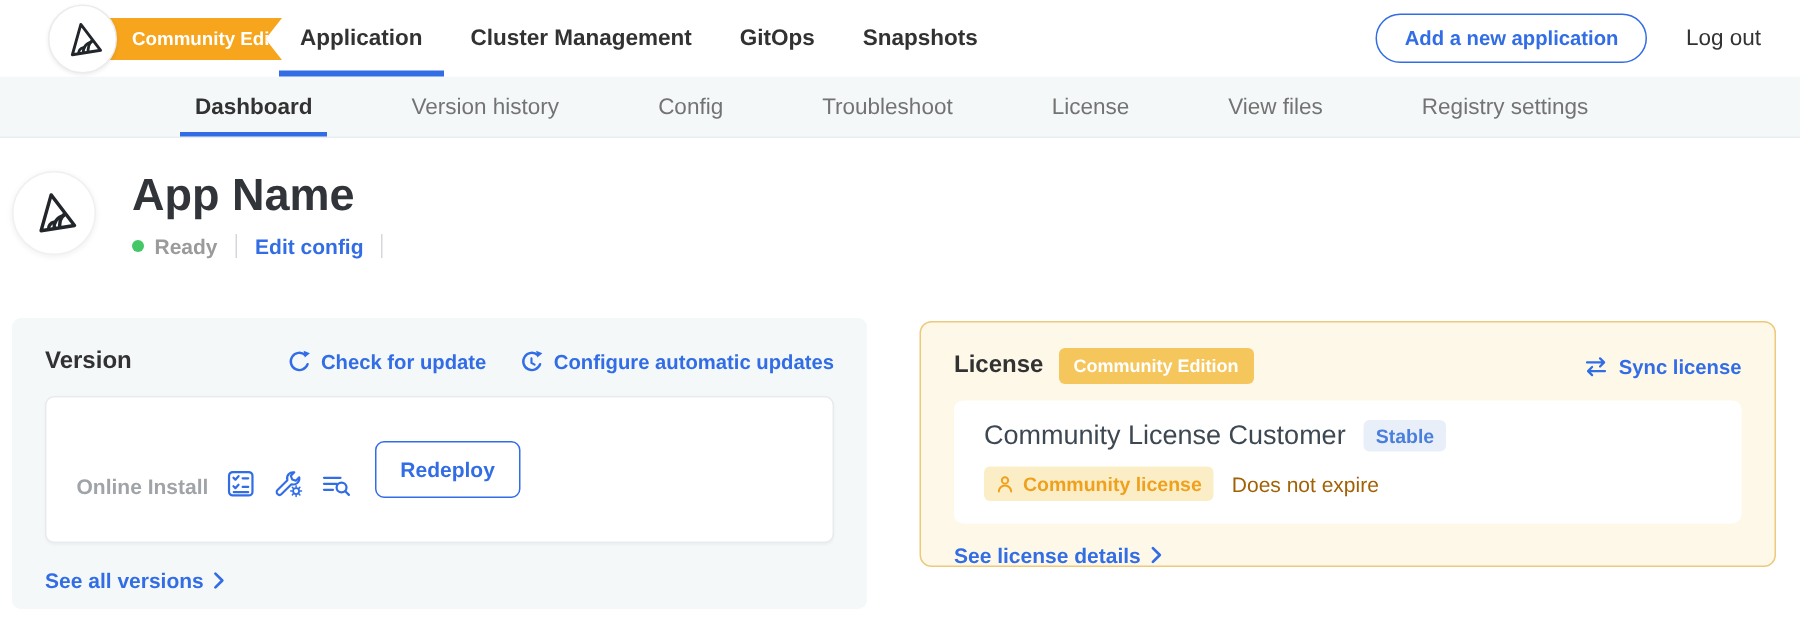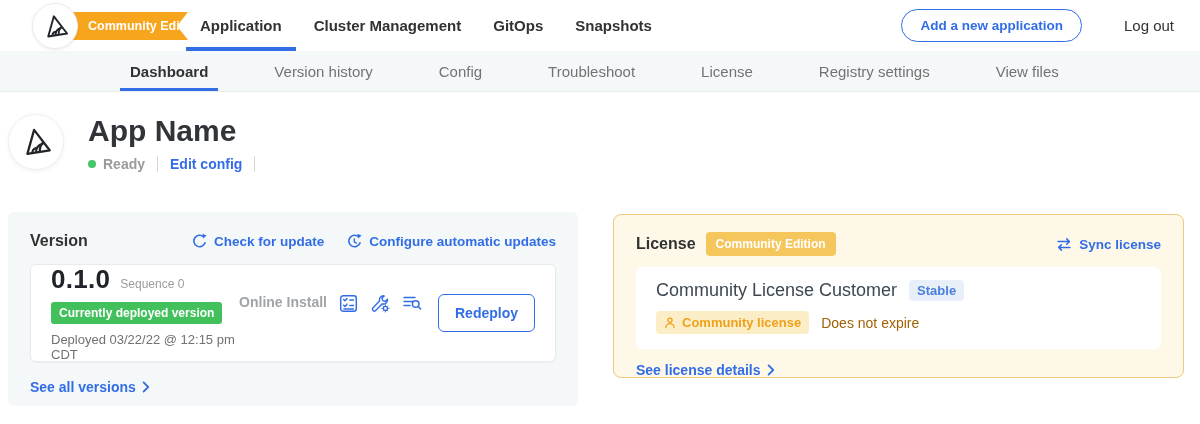--- a/index.html
+++ b/index.html
@@ -29,21 +29,21 @@
   }
   .nav-items { display:flex; gap:32px; }
   .nav-item {
     position:relative; display:flex; align-items:center;
     font-size:15px; font-weight:600; color:#323232; cursor:pointer; white-space:nowrap;
   }
   .nav-item.active::after {
     content:""; position:absolute; left:-14px; right:-14px; bottom:0; height:4px;
     background:#326de6;
   }
-  .topnav-right { margin-left:auto; display:flex; align-items:center; gap:42px; padding-right:26px; }
+  .topnav-right { margin-left:auto; display:flex; align-items:center; gap:26px; padding-right:26px; }
   .add-btn {
     border:1px solid #326de6; background:#fff; color:#326de6;
     font-family:inherit; font-size:13.5px; font-weight:700;
     padding:8px 18px; border-radius:17px; cursor:pointer; white-space:nowrap;
   }
   .logout { font-size:15px; font-weight:500; color:#323232; cursor:pointer; }
 
   
   .subnav {
     height:41px; background:#f5f8f9; border-bottom:1px solid #e9edef;
@@ -89,21 +89,21 @@
     padding:14px 20px; height:98px; display:flex; align-items:center; justify-content:space-between;
   }
   .vnum-row { display:flex; align-items:baseline; gap:10px; }
   .vnum { font-size:26px; font-weight:800; color:#20242a; letter-spacing:.3px; }
   .vseq { font-size:12px; color:#9b9b9b; font-weight:500; }
   .deployed-badge {
     display:inline-block; margin-top:7px; background:#41c05c; color:#fff;
     font-size:12px; font-weight:700; padding:4px 8px; border-radius:3px;
   }
   .deployed-at { margin-top:8px; font-size:13px; color:#717171; font-weight:500; }
-  .inner-right { display:flex; align-items:flex-start; gap:12px; }
+  .inner-right { display:flex; align-items:flex-end; gap:12px; }
   .install-type { font-size:14px; font-weight:600; color:#a0a4a8; white-space:nowrap; }
   .icon-btn { color:#326de6; display:flex; align-items:center; cursor:pointer; }
   .redeploy-btn {
     border:1px solid #326de6; background:#fff; color:#326de6;
     font-family:inherit; font-size:14px; font-weight:700;
     padding:10px 16px; border-radius:6px; cursor:pointer; margin-left:4px; white-space:nowrap;
   }
   .see-link { margin-top:17px; font-size:14px; }
 
   .license-card {
@@ -196,24 +196,24 @@
     <div class="subnav-item">
       <span>Config</span>
     </div>
     <div class="subnav-item">
       <span>Troubleshoot</span>
     </div>
     <div class="subnav-item">
       <span>License</span>
     </div>
     <div class="subnav-item">
+      <span>View files</span>
+    </div>
+    <div class="subnav-item">
       <span>Registry settings</span>
-    </div>
-    <div class="subnav-item">
-      <span>View files</span>
     </div>
   </div>
 
   <div class="app-head">
     <div class="app-avatar">
       <svg width="32" height="32">
           <use href="#rlogo"></use>
         </svg>
     </div>
     <div>
@@ -246,28 +246,20 @@
             <path d="M14.9 10.4 A6.1 6.1 0 1 1 13.2 3.9" fill="none" stroke="currentColor" stroke-width="1.7" stroke-linecap="round"></path>
             <polygon points="12.1,0.8 16.5,2.6 12.9,5.7" fill="currentColor"></polygon>
             <path d="M8.8 6.3 V9.4 l2.2 1.3" fill="none" stroke="currentColor" stroke-width="1.5" stroke-linecap="round"></path>
           </svg>
           <span>Configure automatic updates</span>
         </span>
       </div>
     </div>
 
     <div class="version-inner">
-      <div>
-        <div class="vnum-row">
-          <span class="vnum">0.1.0</span>
-          <span class="vseq">Sequence 0</span>
-        </div>
-        <span class="deployed-badge">Currently deployed version</span>
-        <div class="deployed-at">Deployed 03/22/22 @ 12:15 pm CDT</div>
-      </div>
 
       <div class="inner-right">
         <span class="install-type">Online Install</span>
         <span class="icon-btn">
           <svg width="19" height="19" viewBox="0 0 18 18" fill="none" stroke="currentColor" stroke-width="1.4" stroke-linecap="round" stroke-linejoin="round">
             <rect x="1.6" y="1.6" width="14.8" height="14.8" rx="2.4"></rect>
             <path d="M4.4 5.2l1.2 1.2 2-2.2"></path>
             <path d="M4.4 10.6l1.2 1.2 2-2.2"></path>
             <path d="M10.2 5.6h3.5 M10.2 11h3.5 M4.6 14.3h9.1"></path>
           </svg>

